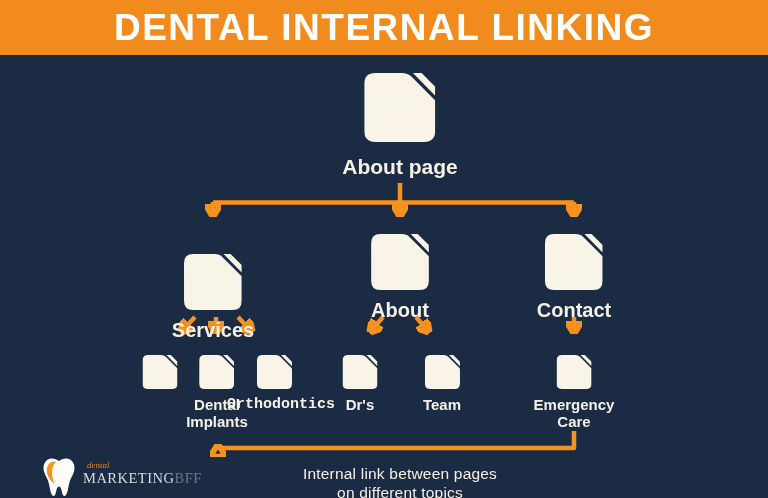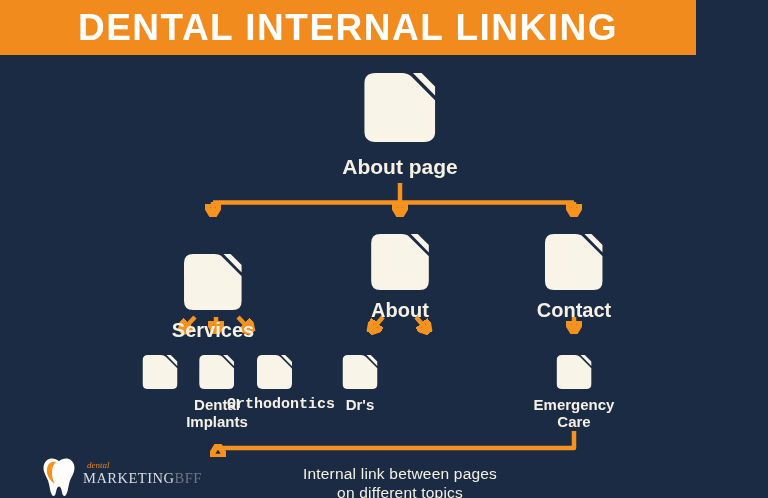--- a/index.html
+++ b/index.html
@@ -9,21 +9,21 @@
     --icon:#f8f4e8;
     --text:#f5f1e5;
     --logo-main:#d9dde2;
     --logo-suffix:#6e7886;
     --logo-small:#e8861c;
   }
   *{margin:0;padding:0;box-sizing:border-box;}
   body{font-family:"Liberation Sans",sans-serif;background:#000;}
   .stage{position:relative;width:768px;height:498px;background:var(--bg);overflow:hidden;}
 
-  .header{position:absolute;left:0;top:0;width:696px;height:55px;background:var(--header-bg);
+  .header{position:absolute;left:0;top:0;width:768px;height:55px;background:var(--header-bg);
           display:flex;align-items:center;justify-content:center;}
   .header h1{color:#ffffff;font-size:37px;font-weight:700;letter-spacing:1.5px;line-height:1;}
 
   svg.connectors{position:absolute;left:0;top:0;width:768px;height:498px;pointer-events:none;}
   .connectors path{stroke:var(--accent);stroke-width:4.5;fill:none;stroke-linejoin:round;}
 
   .node{position:absolute;display:flex;flex-direction:column;align-items:center;}
   .node .doc{display:block;}
   .node .doc path{fill:var(--icon);}
   .label{color:var(--text);font-weight:700;text-align:center;white-space:pre-line;}
@@ -138,20 +138,27 @@
   </div>
 
   <div class="node sm" style="left:360px;top:355px;transform:translateX(-50%);">
     <svg class="doc" viewBox="0 0 70 68">
       <path d="M11 0 H37 Q43 0 46.5 3.5 L70 27 V57 Q70 68 59 68 H11 Q0 68 0 57 V11 Q0 0 11 0 Z"></path>
       <path d="M48 0 L56.5 0 L70 13.5 L70 22.5 Z"></path>
     </svg>
     <div class="label">Dr's</div>
   </div>
 
+  <div class="node sm" style="left:442px;top:355px;transform:translateX(-50%);">
+    <svg class="doc" viewBox="0 0 70 68">
+      <path d="M11 0 H37 Q43 0 46.5 3.5 L70 27 V57 Q70 68 59 68 H11 Q0 68 0 57 V11 Q0 0 11 0 Z"></path>
+      <path d="M48 0 L56.5 0 L70 13.5 L70 22.5 Z"></path>
+    </svg>
+    <div class="label">Team</div>
+  </div>
 
   <div class="node sm" style="left:574px;top:355px;transform:translateX(-50%);">
     <svg class="doc" viewBox="0 0 70 68">
       <path d="M11 0 H37 Q43 0 46.5 3.5 L70 27 V57 Q70 68 59 68 H11 Q0 68 0 57 V11 Q0 0 11 0 Z"></path>
       <path d="M48 0 L56.5 0 L70 13.5 L70 22.5 Z"></path>
     </svg>
     <div class="label">Emergency
 Care</div>
   </div>
 

